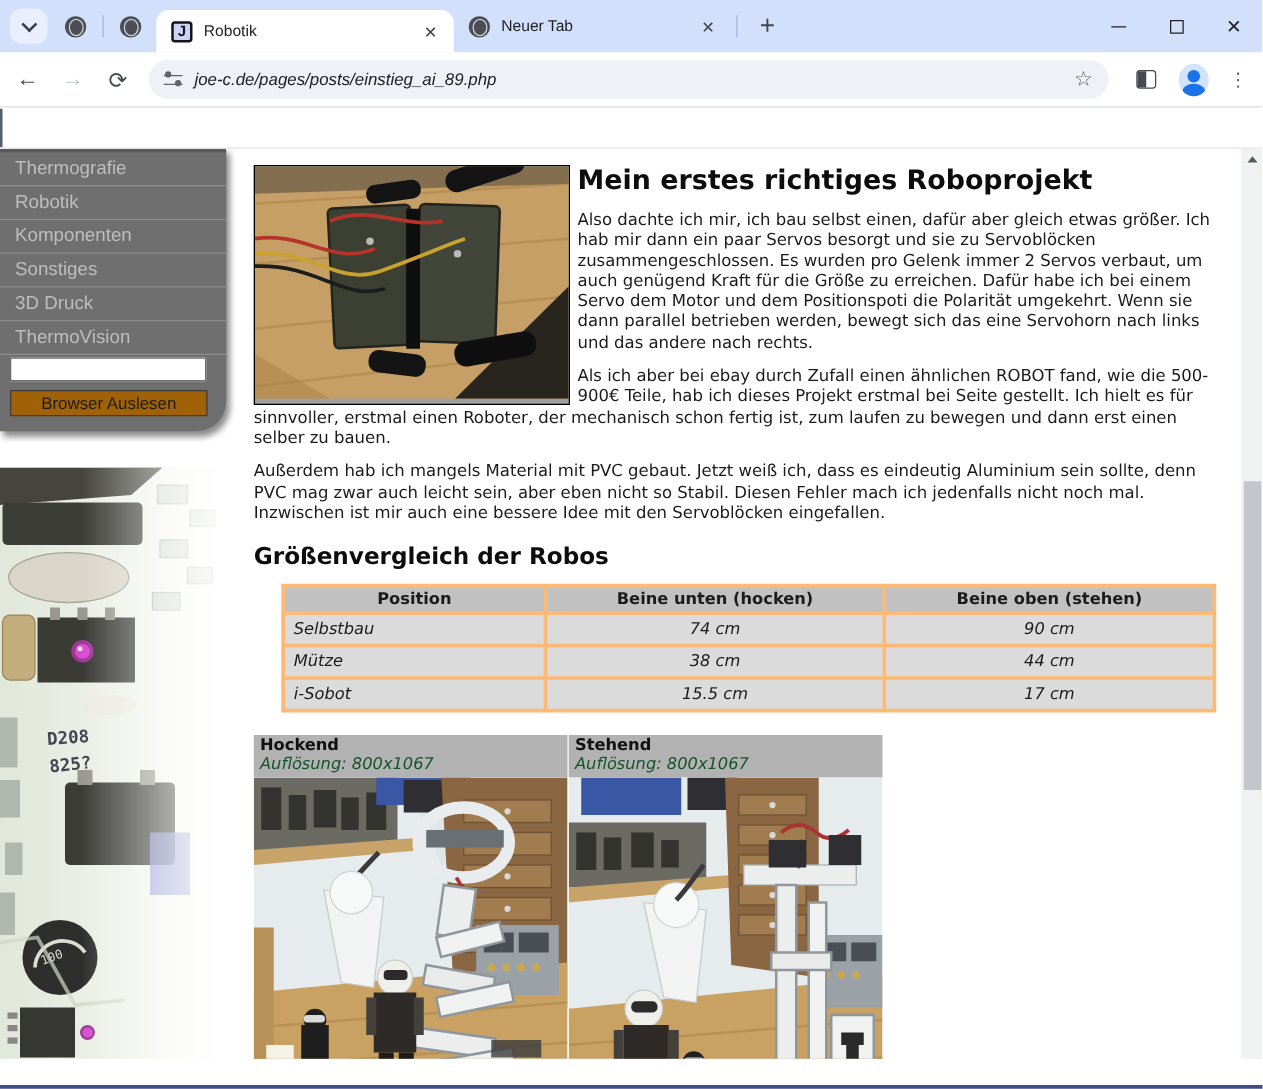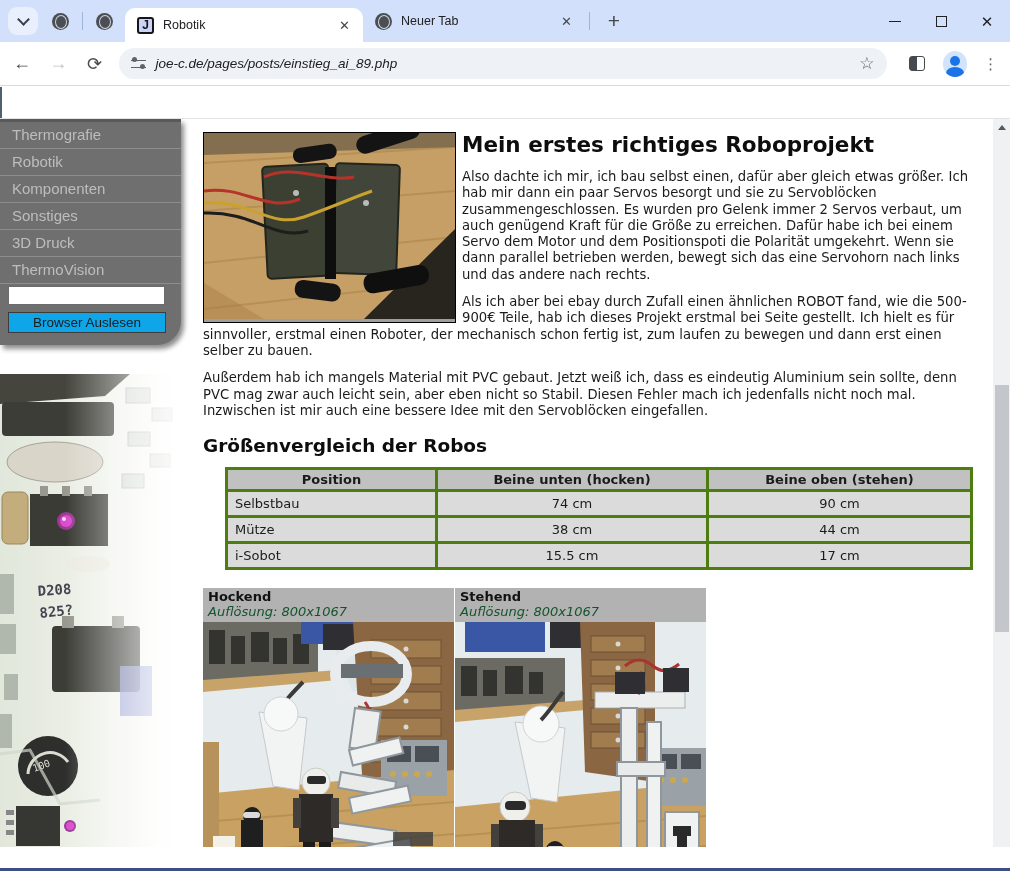--- a/index.html
+++ b/index.html
@@ -67,40 +67,40 @@
 
   
   .nav-panel { position:absolute; left:0; top:0; width:181px; background:#6f6f6f;
                border-top:3px solid #595959; border-radius:0 0 24px 0;
                box-shadow:3px 4px 5px rgba(0,0,0,.45); padding-bottom:12px; }
   .nav-item { height:27px; line-height:26px; padding-left:12px; font-size:15px; color:#bcbebc;
               border-bottom:1px solid #8d8d8d; }
   .calc-row { display:flex; justify-content:space-between; padding:5px 12px 2px 12px;
               font-size:13.5px; color:#c4c4c4; }
   .calc-input { display:block; width:157px; height:19px; margin:2px 0 0 8px; border:1px solid #6b6b6b; background:#fff; }
-  .read-btn { display:block; width:158px; height:21px; margin:7px 0 0 8px; background:#0ea5e9;
+  .read-btn { display:block; width:158px; height:21px; margin:7px 0 0 8px; background:#a16207;
               border:1px solid #3c3c3c; font-size:13.5px; color:#1c1c1c; font-family:"Liberation Sans",sans-serif; }
   .pcb { position:absolute; left:0; top:255px; width:186px; height:495px; }
 
   
   .content { position:absolute; left:203px; top:0; width:782px; height:750px; padding-top:13px;
              font-family:"DejaVu Sans", sans-serif; font-size:13.2px; color:#1b1b1b; }
   .img-block { float:left; width:253px; border:1px solid #000; margin-right:6px; margin-bottom:2px; background:#9e9e9e; }
   .img-caption { padding:2px 5px 4px 5px; background:#9e9e9e; border-top:1px solid #000; }
   .img-link { font-size:13.5px; color:#101010; text-decoration:underline; }
   .res-line { display:flex; align-items:center; margin-top:2px; font-size:12px; font-weight:bold; color:#1d1d1d; }
   .plus-ic { width:13px; height:13px; position:relative; margin-right:6px; }
   .plus-ic::before { content:""; position:absolute; left:4.5px; top:0; width:4px; height:13px; background:#44b04a; border:1px solid #2e7d32; }
   .plus-ic::after  { content:""; position:absolute; top:4.5px; left:0; width:13px; height:4px; background:#44b04a; border:1px solid #2e7d32; }
   h1 { font-size:21.5px; line-height:26px; margin-bottom:11px; color:#0d0d0d; }
   .content p { line-height:16.3px; margin-bottom:11px; width:99%; }
   h2 { clear:left; font-size:18.5px; margin:16px 0 11px 0; color:#0d0d0d; }
-  table.cmp { border-collapse:separate; border-spacing:3px; margin-left:22px; background:#4d7c0f; }
+  table.cmp { border-collapse:separate; border-spacing:3px; margin-left:22px; background:#fdba74; }
   table.cmp th { background:#c1c1c1; font-size:13px; font-weight:bold; padding:2px 4px; text-align:center; }
-  table.cmp td { background:#dbdbdb; font-size:13px; padding:4px 6px; text-align:center; }
+  table.cmp td { background:#dbdbdb; font-size:13px; padding:4px 6px; text-align:center;font-style:italic; }
   table.cmp td.first { text-align:left; padding-left:7px; }
   .photo-pair { margin-top:18px; width:503px; display:flex; gap:1px; background:#fff; }
   .photo-panel { width:251px; }
   .ph-caption { background:#b2b2b2; padding:1px 5px 3px 5px; }
   .ph-title { font-weight:bold; font-size:13px; color:#111; }
   .ph-res { font-size:13px; color:#14532d;font-style:italic; }
   .photo-panel svg { display:block; }
 
   
   .scrollbar { position:absolute; right:0; top:0; width:17px; height:750px; background:#f0f1f2; }

